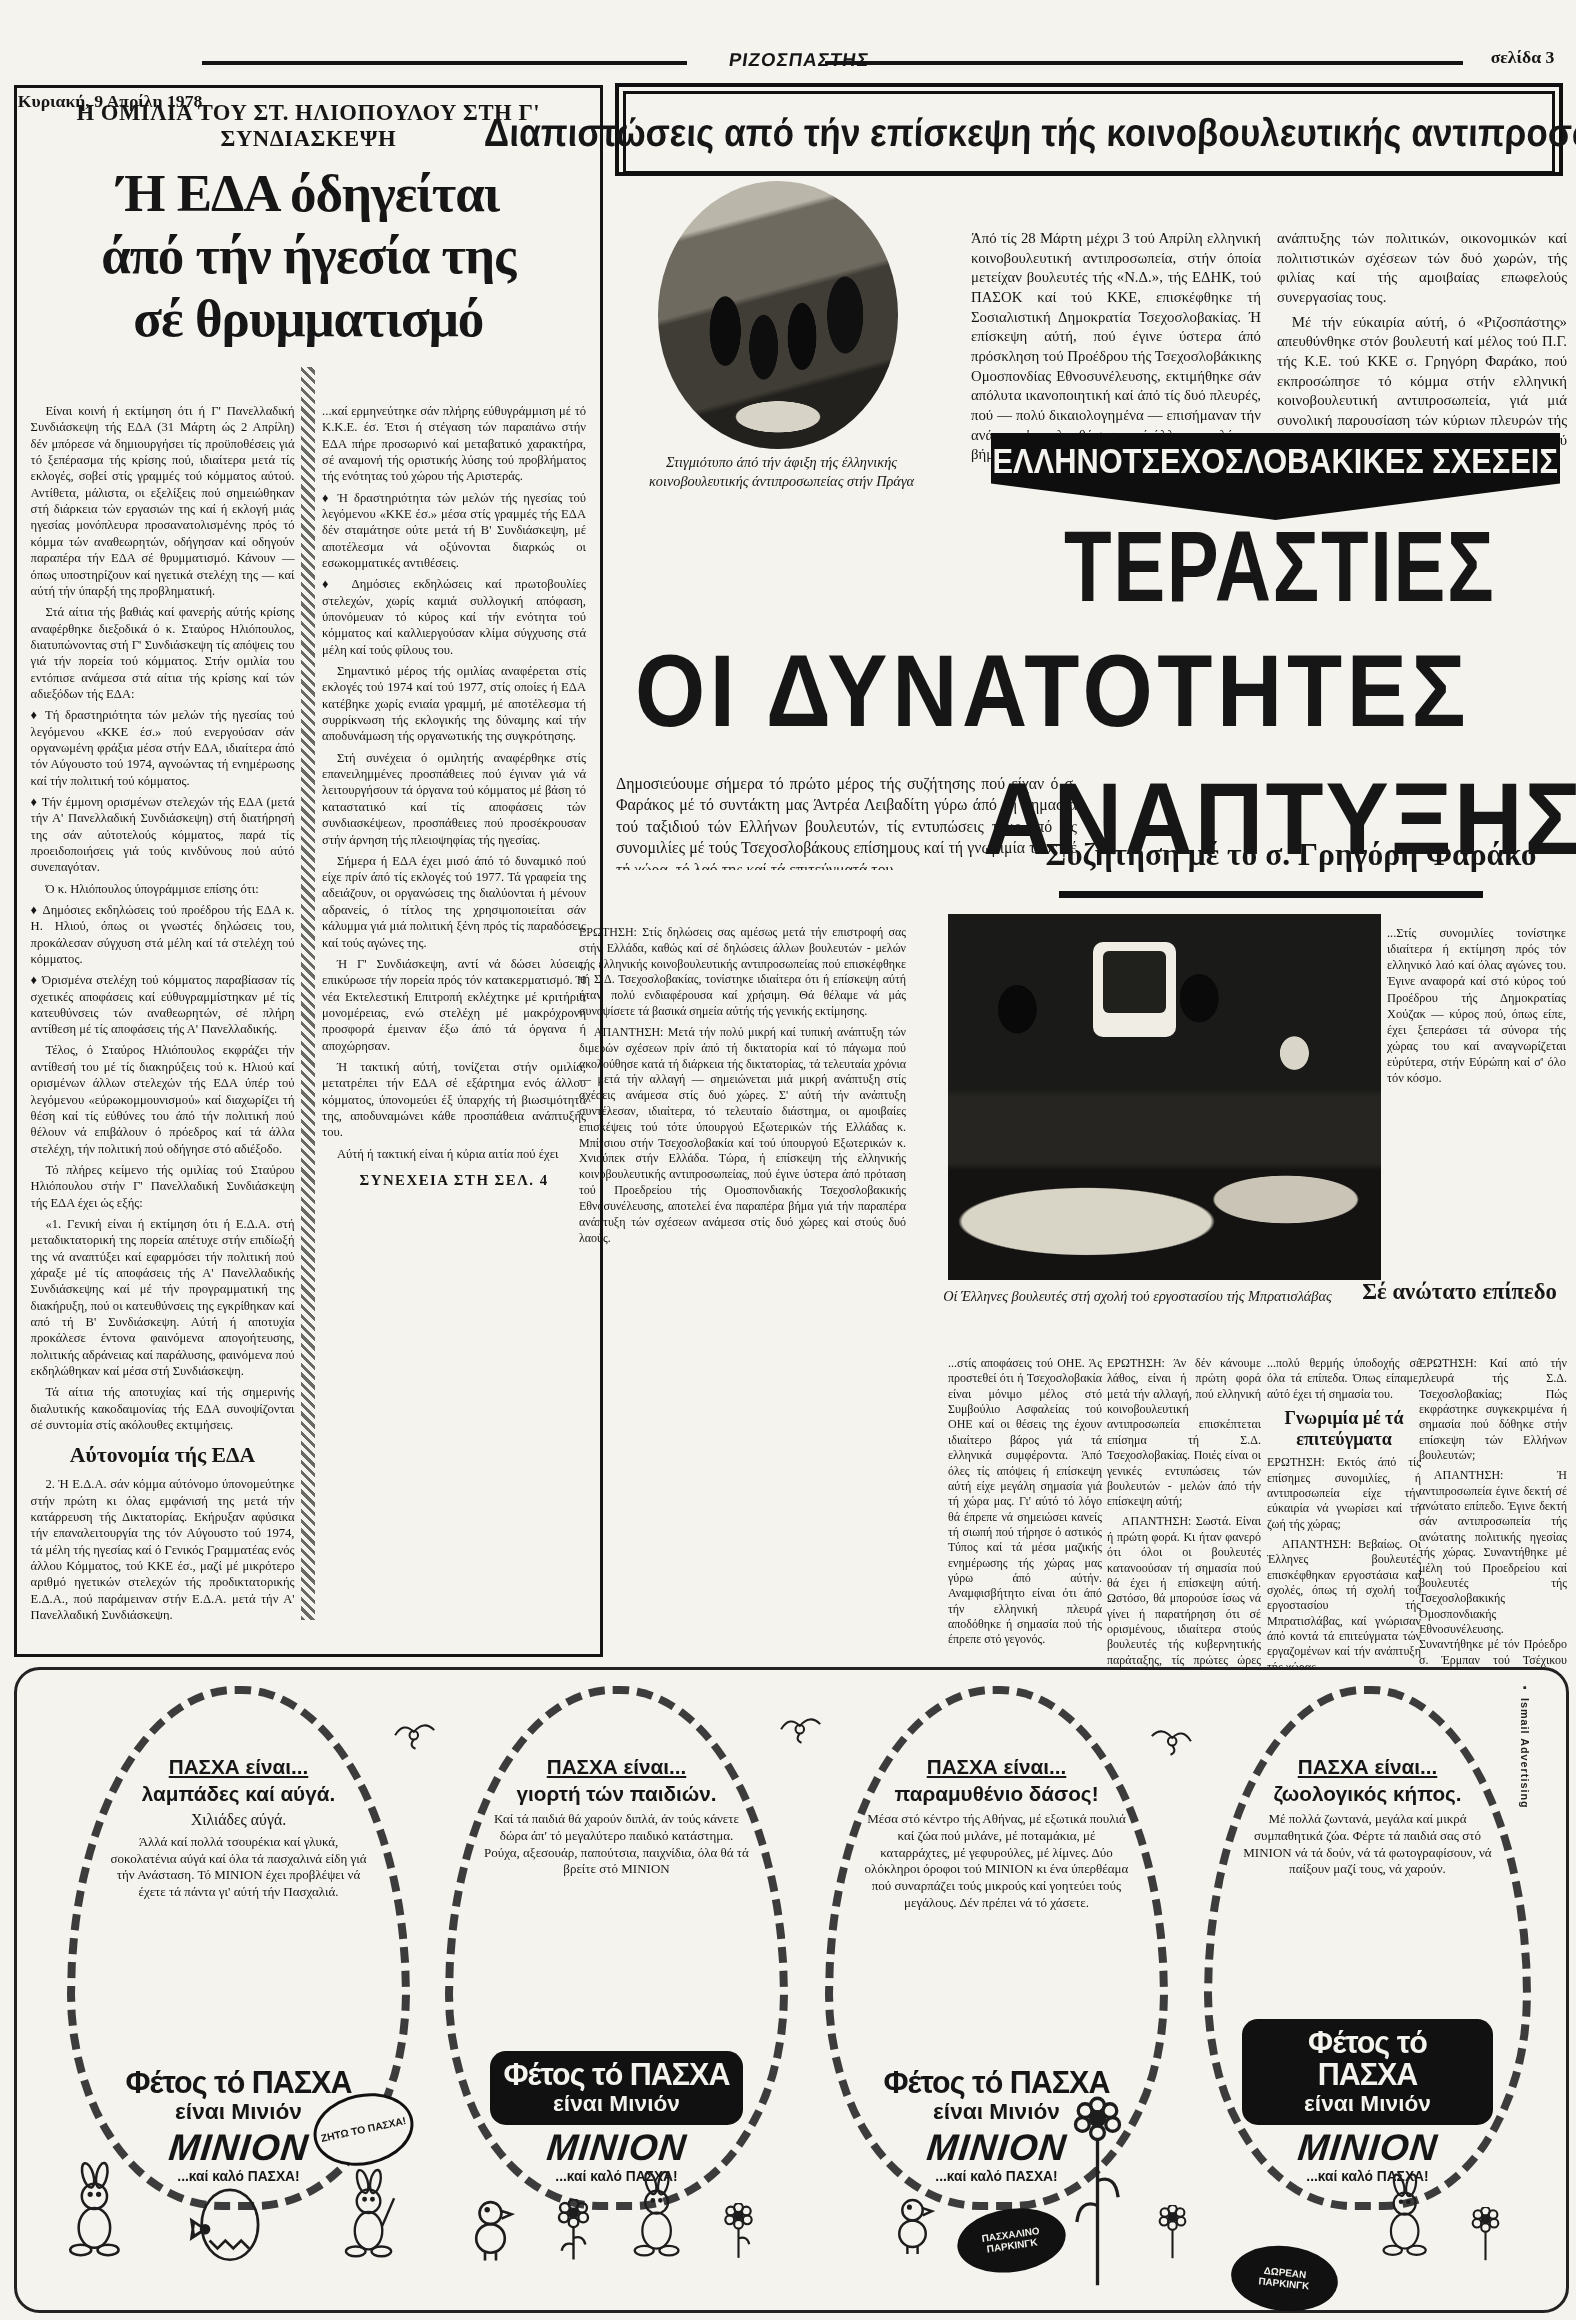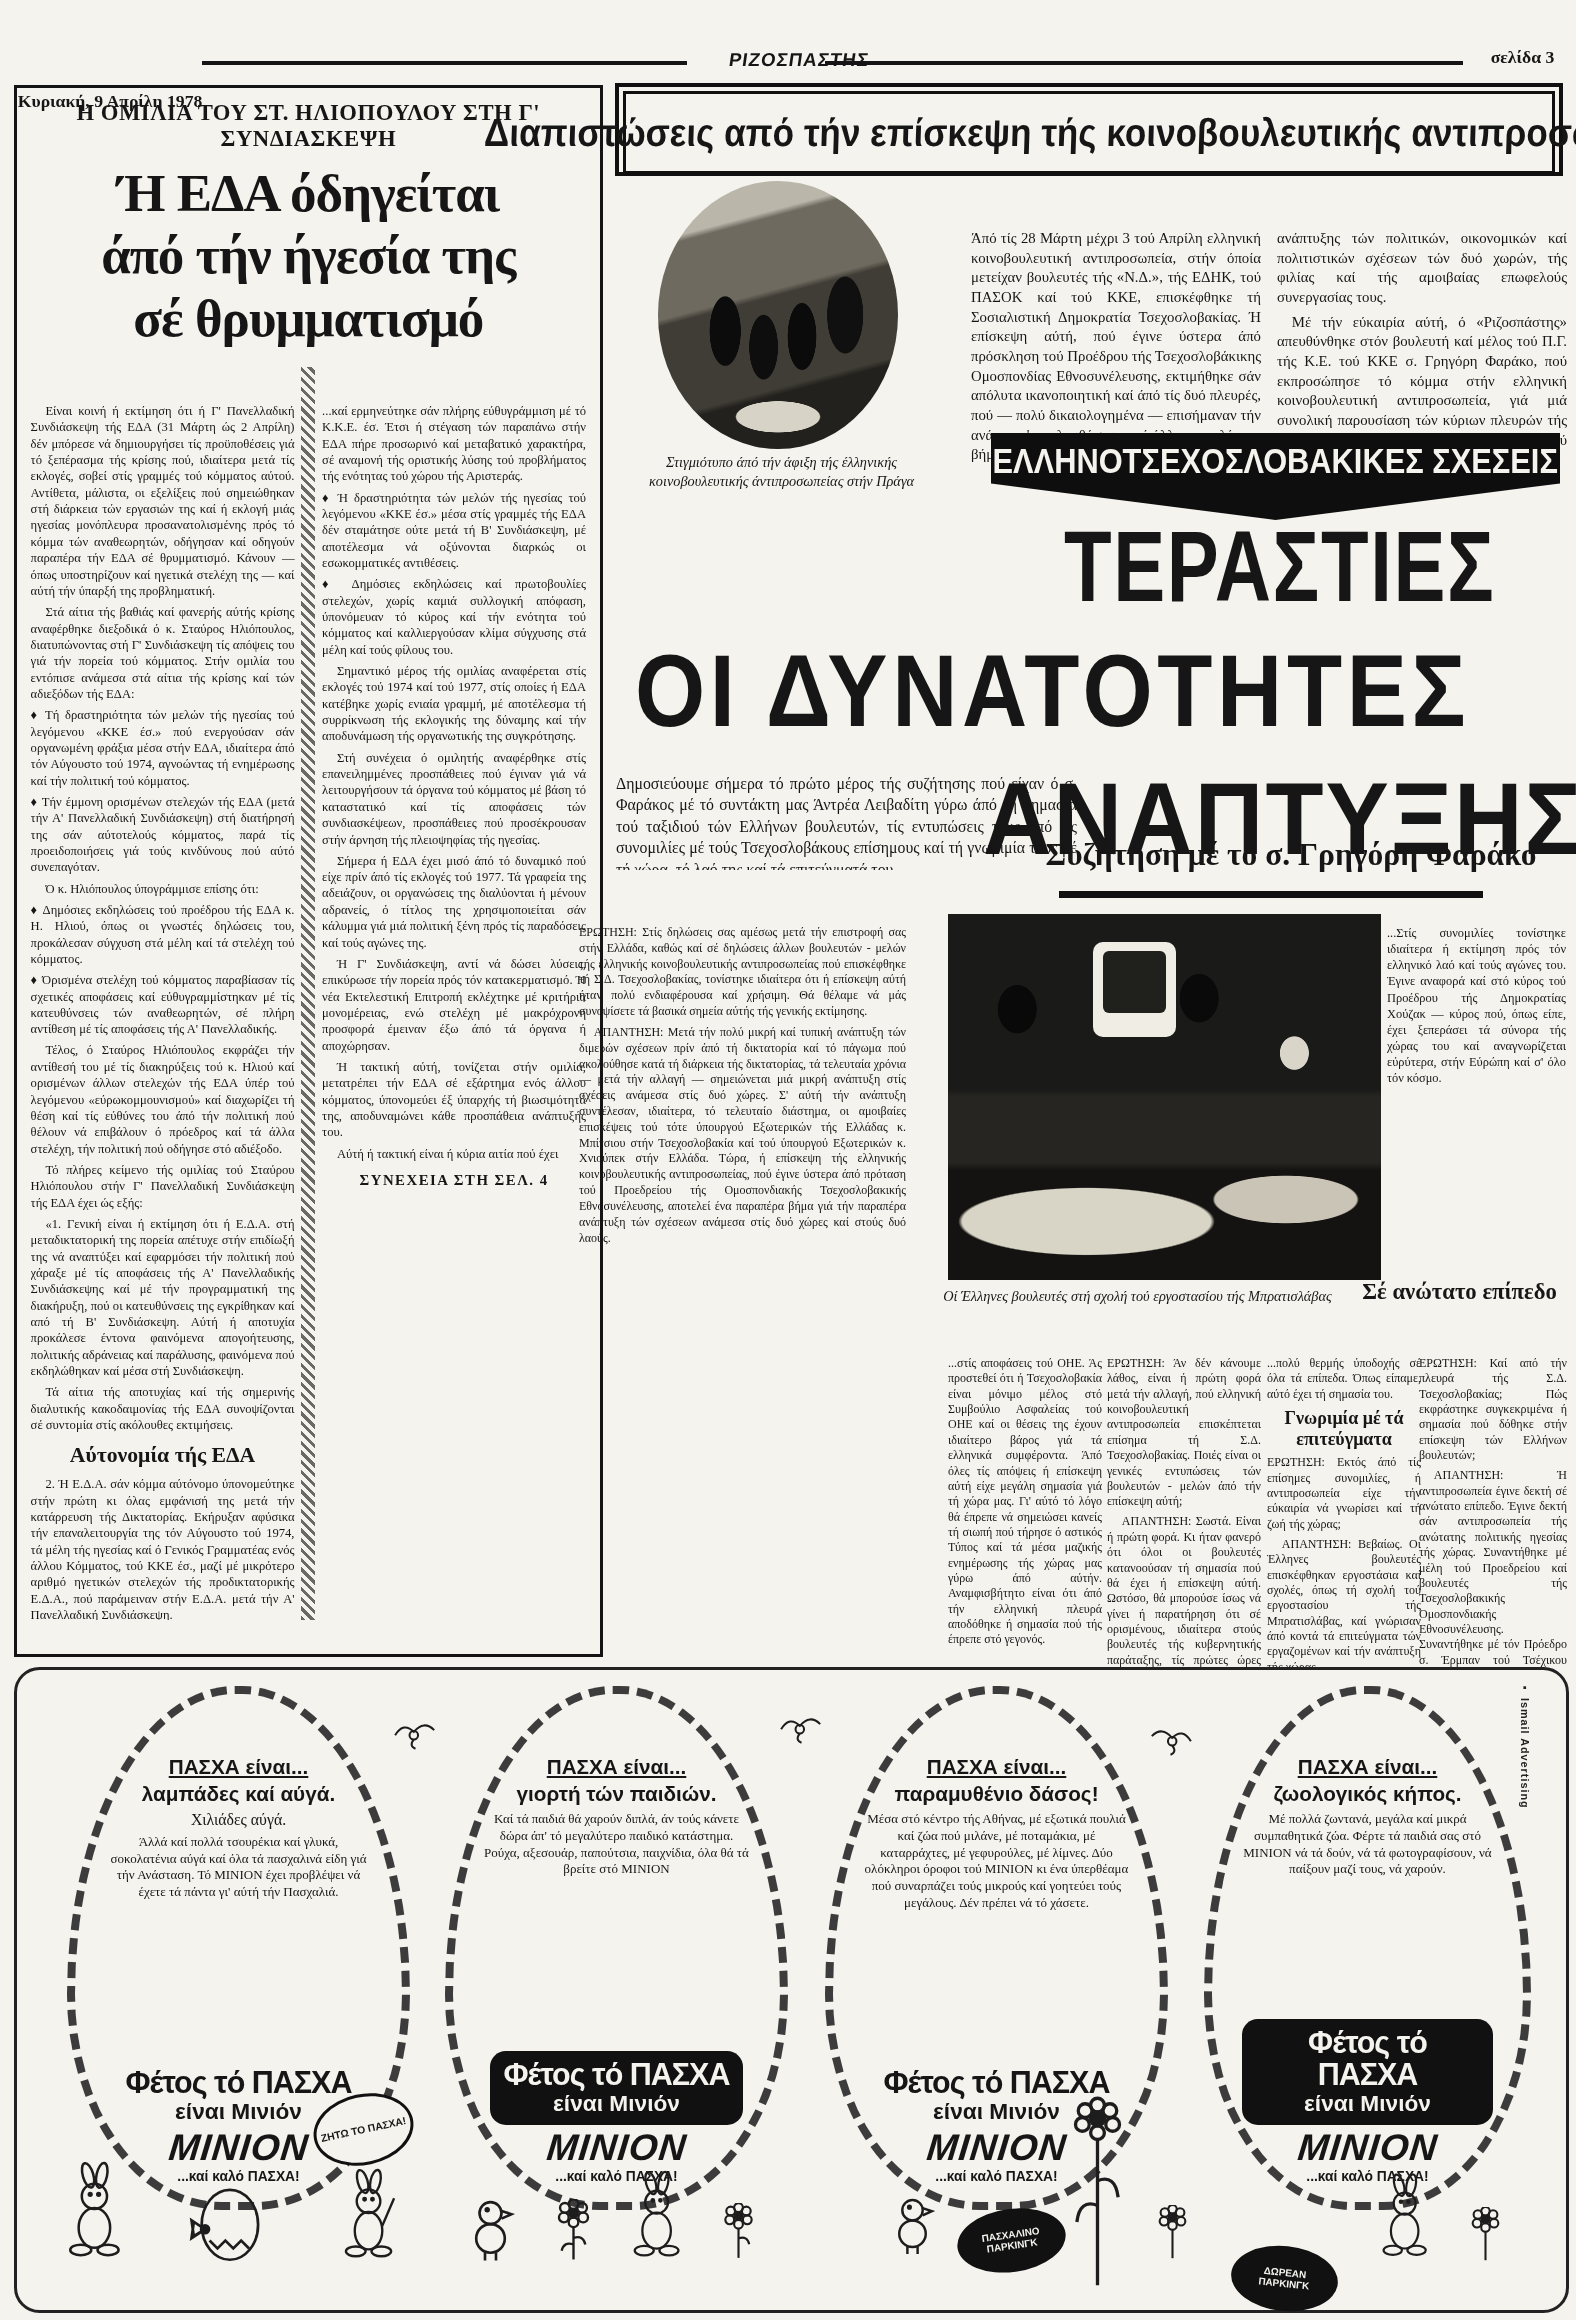--- a/index.html
+++ b/index.html
@@ -187,21 +187,21 @@
   </div>
 
   <div class="abs midphoto">
     <div class="tv">
         <div class="tv-screen"></div>
       </div>
   </div>
   <div class="abs cap" style="left:891px;top:1287px;width:493px;">Οί Έλληνες βουλευτές στή σχολή τού εργοστασίου τής Μπρατισλάβας</div>
 
   <div class="abs rcol txt">
-    <p class="nb">...Στίς συνομιλίες τονίστηκε ιδιαίτερα ή εκτίμηση πρός τόν ελληνικό λαό καί τούς αγώνες του. Έγινε αναφορά καί στό κύρος τού Προέδρου τής Δημοκρατίας Χούζακ — κύρος πού, όπως είπε, έχει ξεπεράσει τά σύνορα τής χώρας του καί αναγνωρίζεται εύρύτερα, στήν Εύρώπη καί σ' όλο τόν κόσμο.</p>
+    <p class="nb">...Στίς συνομιλίες τονίστηκε ιδιαίτερα ή εκτίμηση πρός τόν ελληνικό λαό καί όλας αγώνες του. Έγινε αναφορά καί στό κύρος τού Προέδρου τής Δημοκρατίας Χούζακ — κύρος πού, όπως είπε, έχει ξεπεράσει τά σύνορα τής χώρας του καί αναγνωρίζεται εύρύτερα, στήν Εύρώπη καί σ' όλο τόν κόσμο.</p>
   </div>
   <div class="abs h-top">Σέ ανώτατο επίπεδο</div>
 
   <div class="abs bcol txt" style="left:948px;">
     <p class="nb">...στίς αποφάσεις τού ΟΗΕ. Άς προστεθεί ότι ή Τσεχοσλοβακία είναι μόνιμο μέλος στό Συμβούλιο Ασφαλείας τού ΟΗΕ καί οι θέσεις της έχουν ιδιαίτερο βάρος γιά τά ελληνικά συμφέροντα. Άπό όλες τίς απόψεις ή επίσκεψη αύτή είχε μεγάλη σημασία γιά τή χώρα μας. Γι' αύτό τό λόγο θά έπρεπε νά σημειώσει κανείς τή σιωπή πού τήρησε ό αστικός Τύπος καί τά μέσα μαζικής ενημέρωσης τής χώρας μας γύρω άπό αύτήν. Αναμφισβήτητο είναι ότι άπό τήν ελληνική πλευρά αποδόθηκε ή σημασία πού τής έπρεπε στό γεγονός.</p>
 
   </div>
   <div class="abs bcol txt" style="left:1107px;">
     <p class="nb">ΕΡΩΤΗΣΗ: Άν δέν κάνουμε λάθος, είναι ή πρώτη φορά μετά τήν αλλαγή, πού ελληνική κοινοβουλευτική αντιπροσωπεία επισκέπτεται επίσημα τή Σ.Δ. Τσεχοσλοβακίας. Ποιές είναι οι γενικές εντυπώσεις τών βουλευτών - μελών άπό τήν επίσκεψη αύτή;</p>
     <p>ΑΠΑΝΤΗΣΗ: Σωστά. Είναι ή πρώτη φορά. Κι ήταν φανερό ότι όλοι οι βουλευτές κατανοούσαν τή σημασία πού θά έχει ή επίσκεψη αύτή. Ωστόσο, θά μπορούσε ίσως νά γίνει ή παρατήρηση ότι σέ ορισμένους, ιδιαίτερα στούς βουλευτές τής κυβερνητικής παράταξης, τίς πρώτες ώρες ύπήρχε κάποιος δισταγμός, κάποιος συγκρατημός γιά τόν τρόπο πού θά ύποδεχθούν τήν αντιπροσωπεία.</p>

